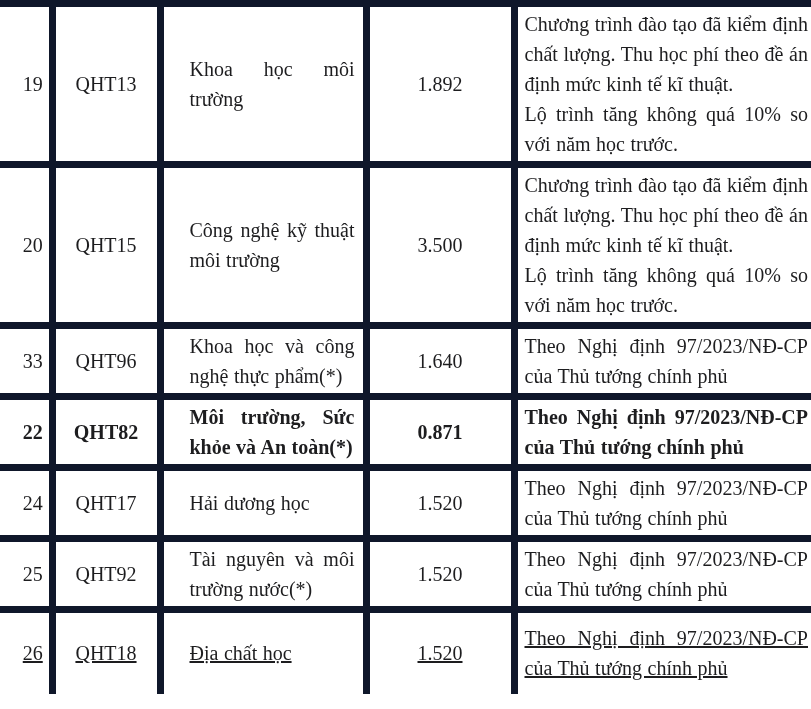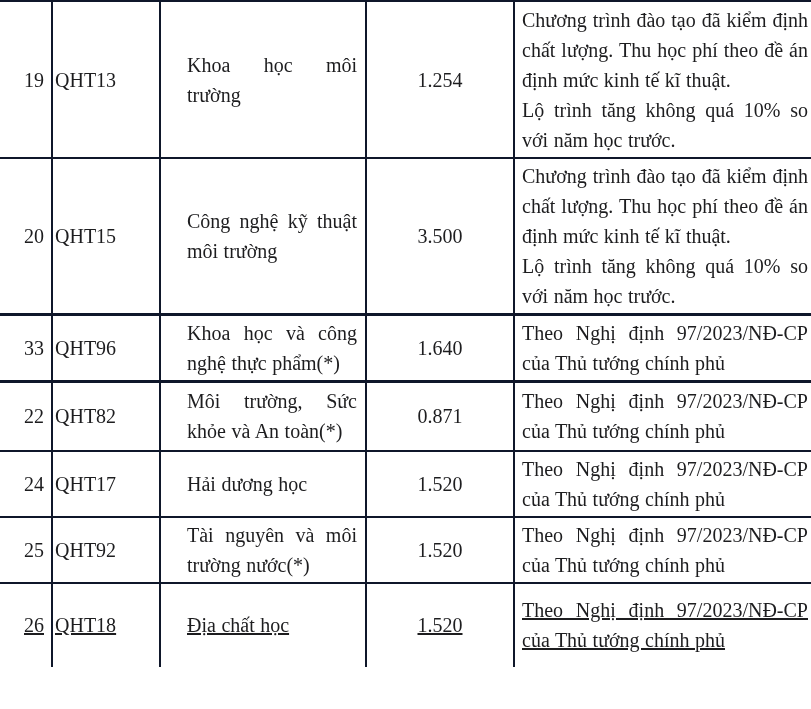--- a/index.html
+++ b/index.html
@@ -13,46 +13,46 @@
   table.doc-table {
     border-collapse: collapse;
     table-layout: fixed;
     width: 811px;
     font-family: "Liberation Serif", "DejaVu Serif", serif;
     font-size: 20px;
     line-height: 30px;
     color: #1d1d1f;
   }
   .doc-table td {
-    border: 2px solid #0f172a;
+    border: 7px solid #0f172a;
     vertical-align: middle;
     overflow: hidden;
     word-spacing: 0.5px;
   }
   
   .doc-table td:first-child { border-left: none; }
   .doc-table td:last-child  { border-right: none; }
   .doc-table tr:last-child td { border-bottom: none; }
 
   
   .doc-table tr:nth-child(1) { height: 157px; }
   .doc-table tr:nth-child(2) { height: 156px; }
   .doc-table tr:nth-child(3) { height: 64px; }
-  .doc-table tr:nth-child(4) { height: 69px; }
+  .doc-table tr:nth-child(4) { height: 69px; font-weight: bold; }
   .doc-table tr:nth-child(5) { height: 64px; }
   .doc-table tr:nth-child(6) { height: 65px; }
   .doc-table tr:nth-child(7) { height: 84px; text-decoration: underline; }
   .doc-table tr:nth-child(8) { height: 64px; }
 
   
   .doc-table tr:nth-child(3) td { border-top-width: 3px; }
   .doc-table tr:nth-child(4) td { border-top-width: 3px; }
 
   .c-stt  { text-align: center; padding: 0 2px 0 19px; }
-  .c-code { padding: 0 2px; }
+  .c-code { text-align: center; padding: 0 2px; }
   .c-major {
     text-align: justify;
     padding: 2px 8px 2px 26px;
   }
   .c-fee  { text-align: center; padding: 0 2px; }
   .c-notes {
     text-align: justify;
     padding: 2px 3px 2px 7px;
     white-space: pre-line;
   }
@@ -66,21 +66,21 @@
     <col style="width:108px">
     <col style="width:206px">
     <col style="width:148px">
     <col style="width:297px">
   </colgroup>
   <tbody>
     <tr>
       <td class="c-stt">19</td>
       <td class="c-code">QHT13</td>
       <td class="c-major">Khoa học môi trường</td>
-      <td class="c-fee">1.254</td>
+      <td class="c-fee">1.892</td>
       <td class="c-notes">Chương trình đào tạo đã kiểm định chất lượng. Thu học phí theo đề án định mức kinh tế kĩ thuật.
 Lộ trình tăng không quá 10% so với năm học trước.</td>
     </tr>
     <tr>
       <td class="c-stt">20</td>
       <td class="c-code">QHT15</td>
       <td class="c-major">Công nghệ kỹ thuật môi trường</td>
       <td class="c-fee">3.500</td>
       <td class="c-notes">Chương trình đào tạo đã kiểm định chất lượng. Thu học phí theo đề án định mức kinh tế kĩ thuật.
 Lộ trình tăng không quá 10% so với năm học trước.</td>

